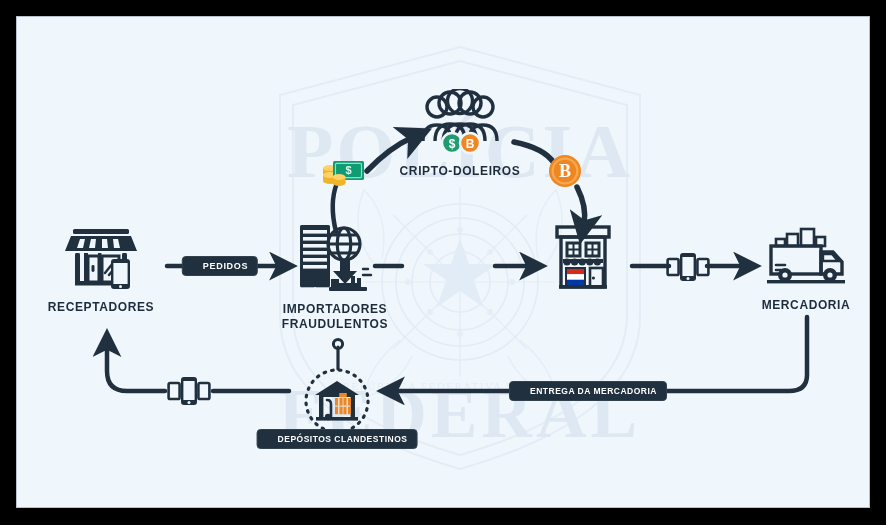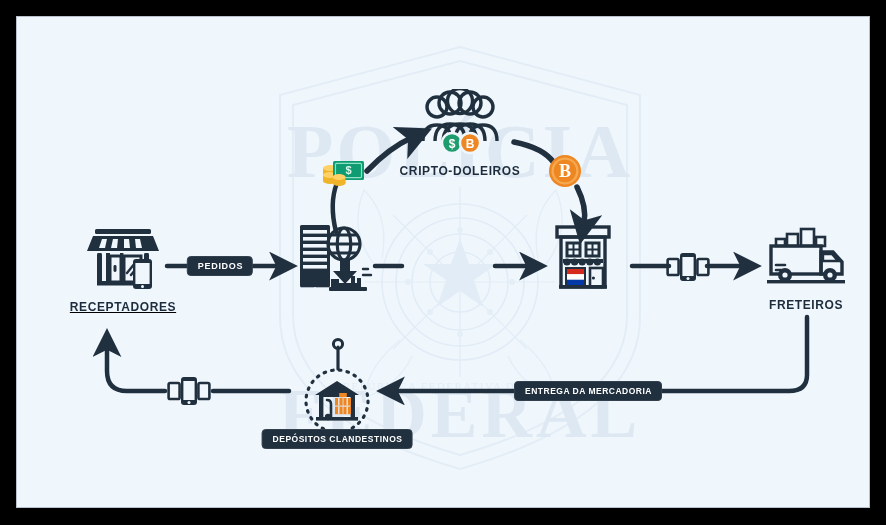--- a/index.html
+++ b/index.html
@@ -70,21 +70,21 @@
   }
 
   
   .conn-badge {
     position: absolute;
     background: #21303f;
     color: #ffffff;
     font-size: 9px;
     font-weight: 600;
     letter-spacing: 0.7px;
-    padding: 4px 9px 4px 10px;
+    padding: 4px 9px 4px 20px;
     border-radius: 4px;
     white-space: nowrap;
     transform: translate(-50%, -50%);
     border: 1px solid #33414f;
   }
   .conn-badge.wide { font-size: 8.5px; letter-spacing: 0.5px; }
 
   .float-icon {
     position: absolute;
     transform: translate(-50%, -50%);
@@ -170,21 +170,21 @@
         <path d="M510 374 L378 374" stroke-width="4.5" marker-end="url(#ah)"></path>
 
         <path d="M272 374 L196 374" stroke-width="4.5"></path>
         <path d="M148 374 L110 374 Q90 374 90 354 L90 330" stroke-width="4.5" marker-end="url(#ah)"></path>
 
         <path d="M321 330 L321 352" stroke-width="3.2"></path>
       </g>
       <circle cx="321" cy="327" r="4.6" fill="none" stroke="#21303f" stroke-width="3"></circle>
     </svg>
 
-    <div class="node" style="left:106px; top:206px;text-decoration:underline;">
+    <div class="node" style="left:84px; top:206px;">
       <div class="node-icon">
         <svg width="78" height="70" viewBox="0 0 78 70">
           <g fill="#21303f">
             <rect x="11" y="6" width="56" height="5" rx="1.6"></rect>
             <path d="M9 13 h60 l6 15 h-72 z"></path>
           </g>
           <g fill="#eff6fc">
             <path d="M18 16 l-3 9 h6 l2 -9 z"></path>
               <path d="M29 16 l-2 9 h6 l1 -9 z"></path>
             <path d="M40 16 l0 9 h6 l-1 -9 z"></path>
@@ -260,20 +260,22 @@
           <g fill="#21303f">
             <rect x="58" y="55" width="4" height="7"></rect>
             <rect x="64" y="57" width="4" height="5"></rect>
           </g>
           <g stroke="#21303f" stroke-width="2.4" stroke-linecap="round">
             <path d="M70 48 h5"></path>
               <path d="M70 54 h8"></path>
           </g>
         </svg>
       </div>
+      <div class="node-label">IMPORTADORES
+FRAUDULENTOS</div>
     </div>
 
     <div class="node" style="left:443px; top:72px;">
       <div class="node-icon">
         <svg width="96" height="68" viewBox="0 0 96 68">
           <g fill="none" stroke="#21303f" stroke-width="3.4" stroke-linejoin="round">
 
             <circle cx="25" cy="18" r="10"></circle>
             <path d="M11 52 q0 -16 14 -16 q14 0 14 16"></path>
 
@@ -365,21 +367,21 @@
           <g fill="#21303f">
             <circle cx="22" cy="50" r="7"></circle>
               <circle cx="67" cy="50" r="7"></circle>
           </g>
           <g fill="#eff6fc">
             <circle cx="22" cy="50" r="2.6"></circle>
               <circle cx="67" cy="50" r="2.6"></circle>
           </g>
         </svg>
       </div>
-      <div class="node-label">FRETEIROS</div>
+      <div class="node-label">MERCADORIA</div>
     </div>
 
     <div class="node" style="left:320px; top:350px;">
       <div class="node-icon">
         <svg width="68" height="68" viewBox="0 0 68 68">
           <circle cx="34" cy="34" r="31" fill="none" stroke="#21303f" stroke-width="3.2" stroke-dasharray="1.6 6.2" stroke-linecap="round"></circle>
 
           <g fill="#21303f">
             <path d="M34 14 L56 28 L52 28 L52 30 L16 30 L16 28 L12 28 Z"></path>
             <rect x="16" y="30" width="4.4" height="22"></rect>

